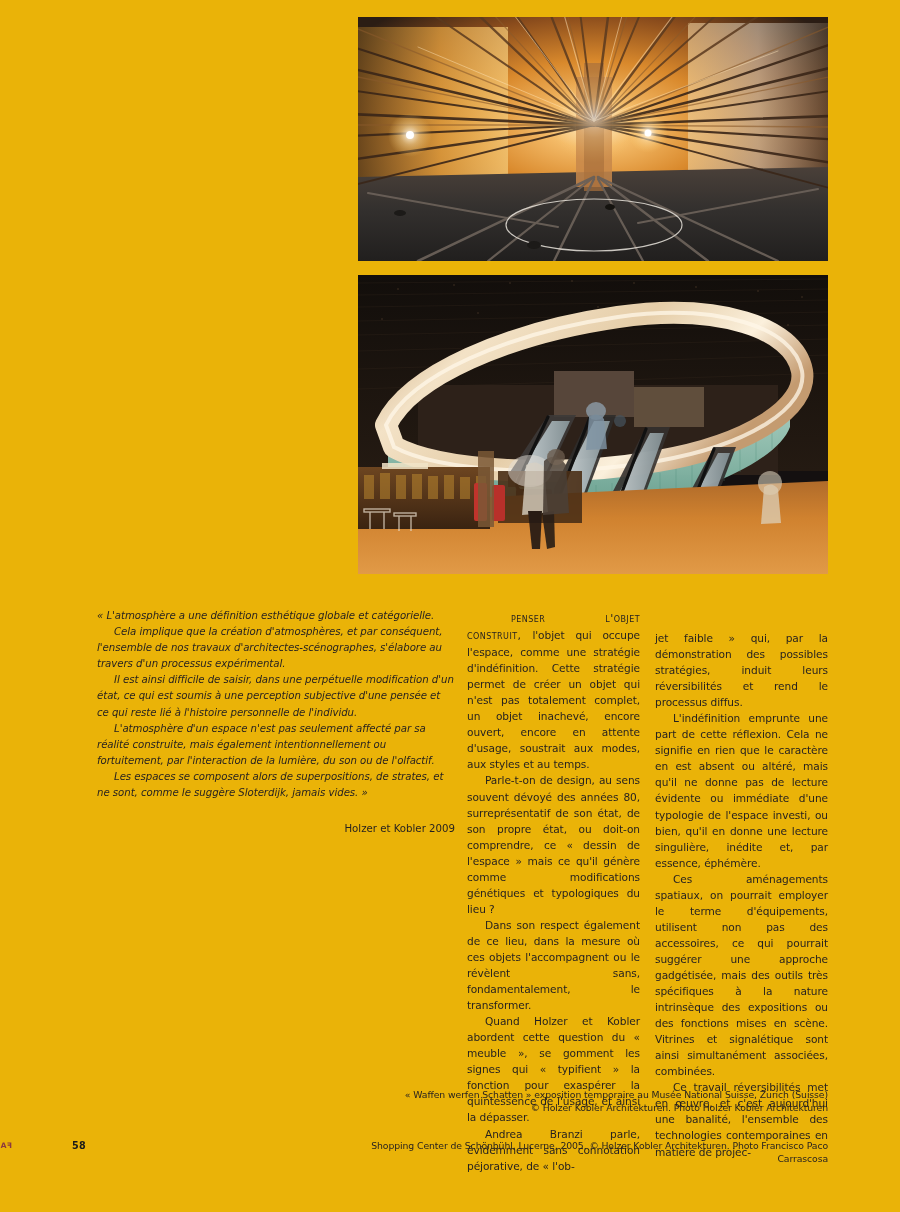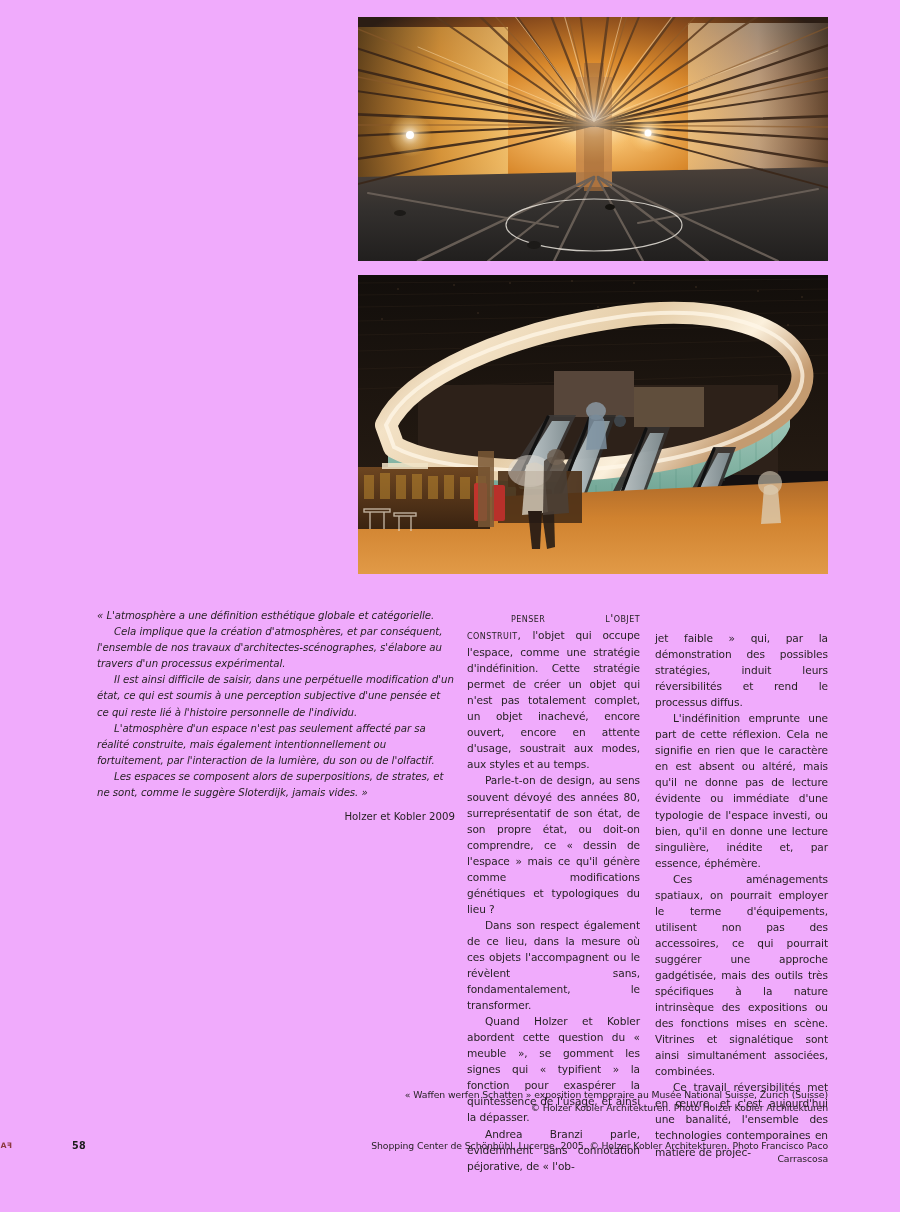--- a/index.html
+++ b/index.html
@@ -12,21 +12,21 @@
     height: 1212px;
     position: relative;
     font-family: "Liberation Sans", "DejaVu Sans", sans-serif;
     color: #1a1a1a;
     overflow: hidden;
   }
 
   .page {
     position: absolute;
     inset: 0;
-    background: #f0abfc;
+    background: #eab308;
   }
 
   
   .figure {
     position: absolute;
     overflow: hidden;
     background: #111;
   }
   #fig-weapons {
     left: 358px;
@@ -76,21 +76,21 @@
   .quote-body p { margin: 0; }
   .quote-body p.indent { text-indent: 17px; }
 
   .quote-attrib {
     font-family: "DejaVu Sans", sans-serif;
     font-style: normal;
     font-size: 10.2px;
     line-height: 16px;
     color: #231f20;
     text-align: right;
-    margin-top: 8px;
+    margin-top: 20px;
   }
 
   .body-col {
     font-family: "DejaVu Sans", sans-serif;
     font-size: 10.6px;
     line-height: 16.05px;
     color: #231f20;
     text-align: justify;
     text-justify: inter-word;
     hyphens: manual;

